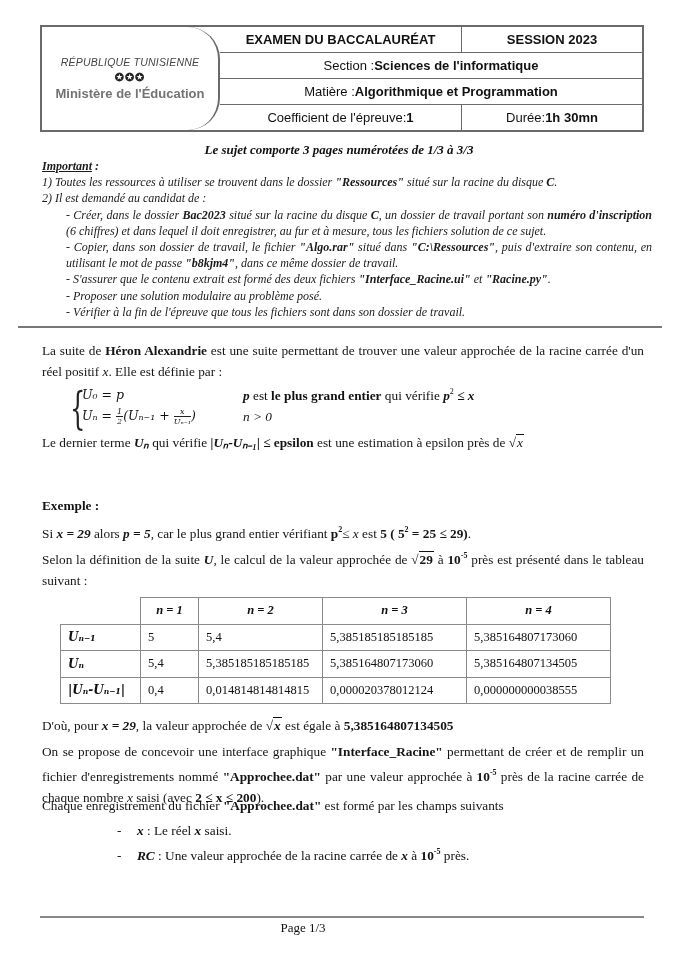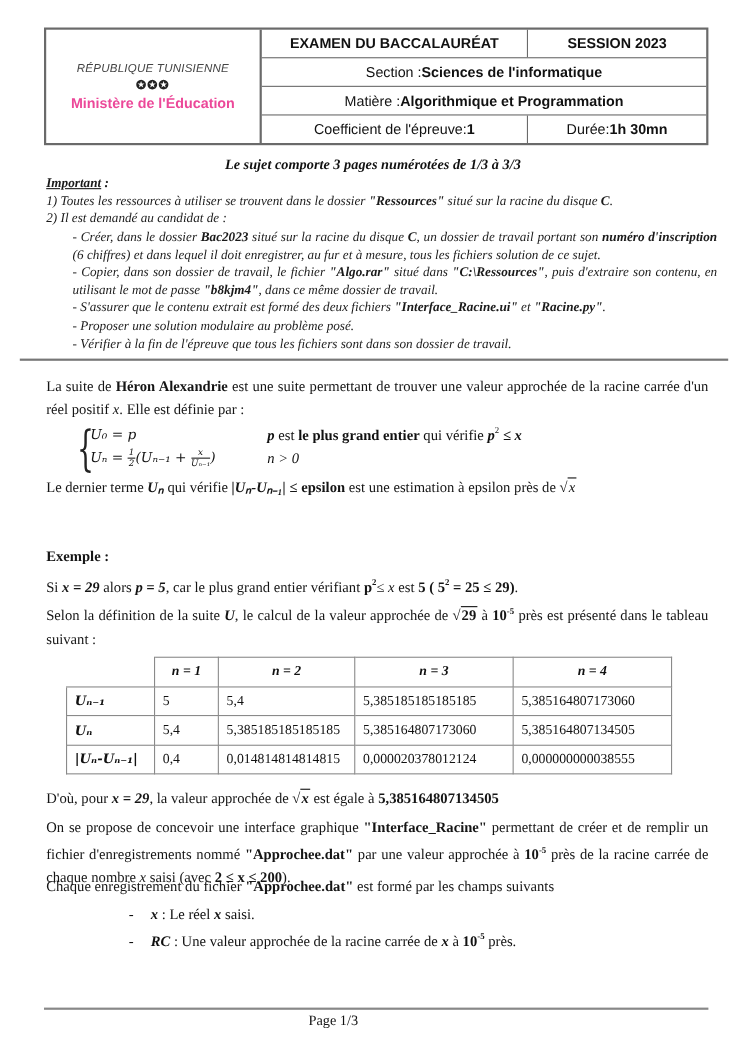--- a/index.html
+++ b/index.html
@@ -2,25 +2,25 @@
 <html><head>
 <meta charset="utf-8">
 <style>
   * { box-sizing: border-box; margin: 0; padding: 0; }
   html, body { width: 678px; height: 960px; background: #ffffff; overflow: hidden; }
   body { position: relative; font-family: "Liberation Serif", serif; color: #111; }
 
   
   .hdr { position: absolute; left: 40px; top: 25px; width: 604px; height: 107px;
          border: 2px solid #6a6a6a; display: flex; font-family: "Liberation Sans", sans-serif; }
-  .hdr-left { width: 196px; border-right: 2px solid #6a6a6a; display: flex; flex-direction: column;
-              align-items: center; justify-content: center; }
+  .hdr-left { width: 178px; border-right: 2px solid #6a6a6a; display: flex; flex-direction: column;
+              align-items: center; justify-content: center; border-radius: 32px; }
   .hdr-rep { font-size: 10.5px; font-style: italic; color: #444; letter-spacing: 0.2px; }
   .hdr-dots { font-size: 11px; font-weight: bold; margin: 3px 0 2px; letter-spacing: 1px; color: #222; }
-  .hdr-min { font-size: 13px; font-weight: bold; color: #ec4899; }
+  .hdr-min { font-size: 13px; font-weight: bold; color: #737373; }
   .hdr-right { flex: 1; display: flex; flex-direction: column; }
   .hrow { flex: 1; display: flex; border-bottom: 1.5px solid #6a6a6a; font-size: 13px; }
   .hrow:last-child { border-bottom: none; }
   .hcell { flex: 1; display: flex; align-items: center; justify-content: center; }
   .hcell.split { border-right: 1.5px solid #6a6a6a; }
   .hcell.c1 { flex: 0 0 242px; }
   b, .b { font-weight: bold; }
 
   
   .sujet { position: absolute; top: 142px; left: 0; width: 678px; text-align: center;

